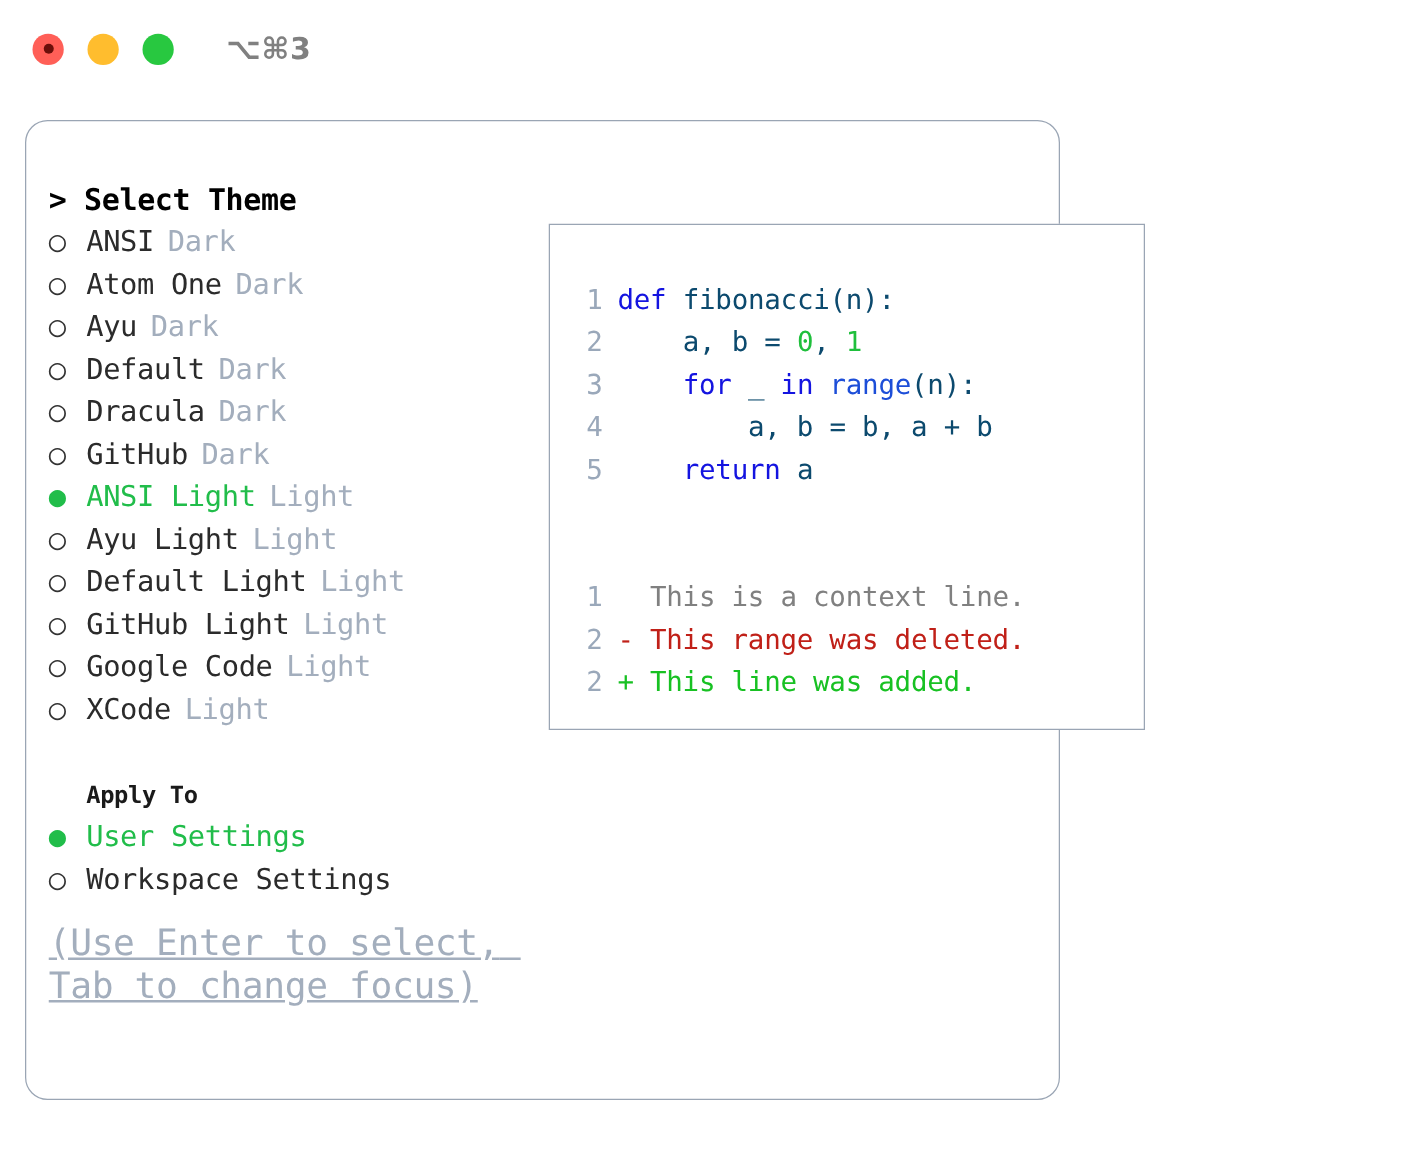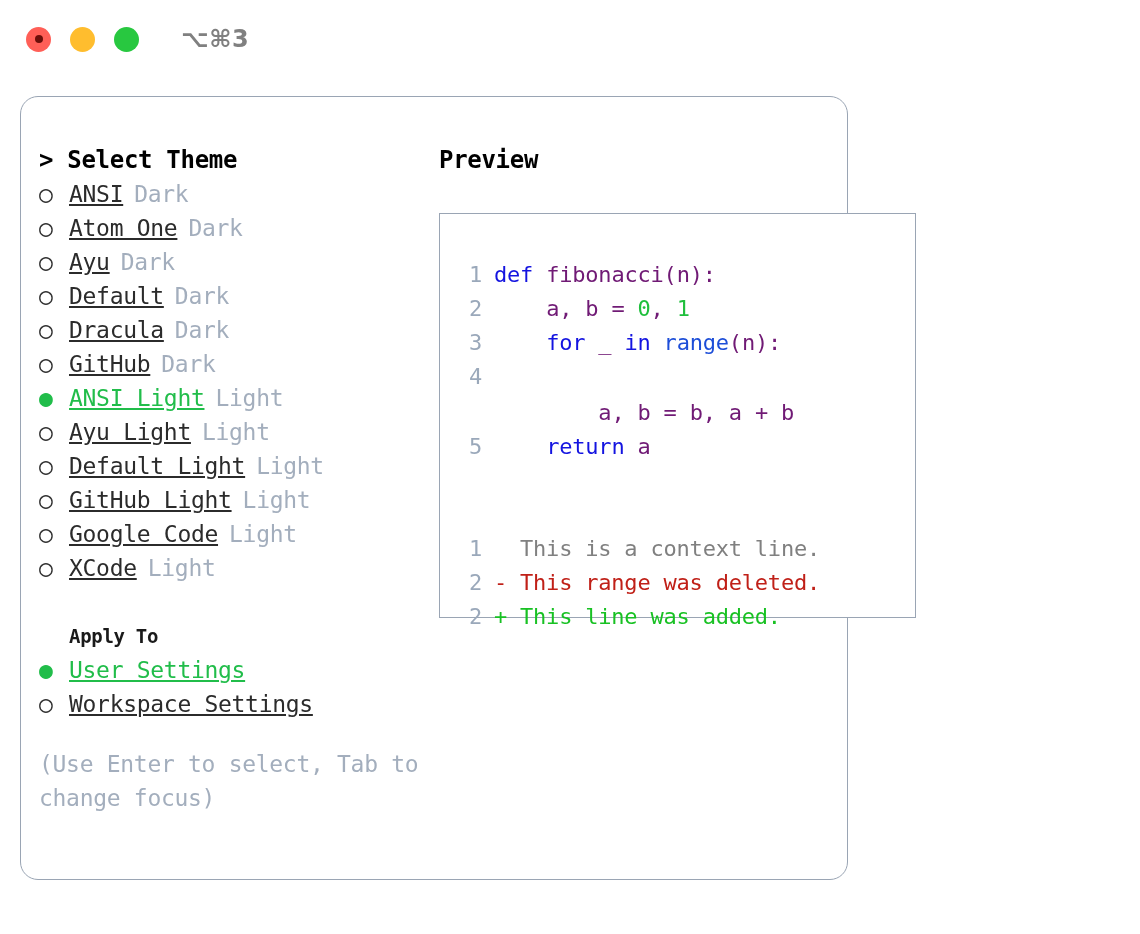--- a/index.html
+++ b/index.html
@@ -114,47 +114,48 @@
     white-space: pre;
     letter-spacing: -0.3px;
   }
   .marker {
     width: 30px;
     flex: 0 0 30px;
     font-size: 23px;
     color: #333333;
   }
   .marker.on { color: #21bd4a; }
-  .name  { color: #2b2b2b; text-decoration: underline; }
+  .name  { color: #2b2b2b; }
   .name.sel { color: #21bd4a; }
   .tag {
     color: #a3aebd;
     margin-left: 11px;
   }
 
   .spacer-sm { height: 34px; }
 
   .group-label {
     font-size: 19px;
     color: #1a1a1a;
     font-weight: 700;
     line-height: 34px;
     padding-left: 30px;
     white-space: pre;
     letter-spacing: -0.3px;
   }
 
   .hint {
-    margin-top: 26px;
-    font-size: 23px;
+    margin-top: 16px;
+    font-size: 29px;
     color: #a3aebd;
     line-height: 34px;
     width: 400px;
     white-space: pre-wrap;
     letter-spacing: -0.3px;
+    text-decoration: underline;
   }
 
   
   .preview-title {
     font-size: 24px;
     font-weight: 700;
     color: #000000;
     line-height: 34px;
     letter-spacing: -0.3px;
   }
@@ -178,21 +179,21 @@
     width: 26px;
     flex: 0 0 26px;
     text-align: right;
     color: #9aa8ba;
     margin-right: 12px;
   }
   .code-blank { height: 34px; }
   .kw   { color: #1414e0; }
   .fn   { color: #1d4ed8; }
   .num  { color: #1fbf3c; }
-  .plain{ color: #701a75; margin-top: 36px; }
+  .plain{ color: #0c4a6e; }
   .ctx  { color: #808080; }
   .del  { color: #c02018; }
   .add  { color: #18c123; }
   .sign { width: 26px; flex: 0 0 26px; }
 </style>
 </head>
 <body>
 
 <div class="screen">
 
@@ -303,21 +304,20 @@
             <span class="marker">○</span>
             <span class="name">Workspace Settings</span>
           </div>
         </div>
 
         <div class="hint">(Use Enter to select, Tab to change focus)</div>
 
       </div>
 
       <div class="col-right">
-        <div class="preview-title">Preview</div>
 
         <div class="code-box">
 
           <div class="code-line">
             <span class="lineno">1</span>
             <span><span class="kw">def</span><span class="plain"> fibonacci(n):</span></span>
           </div>
 
           <div class="code-line">
             <span class="lineno">2</span>

